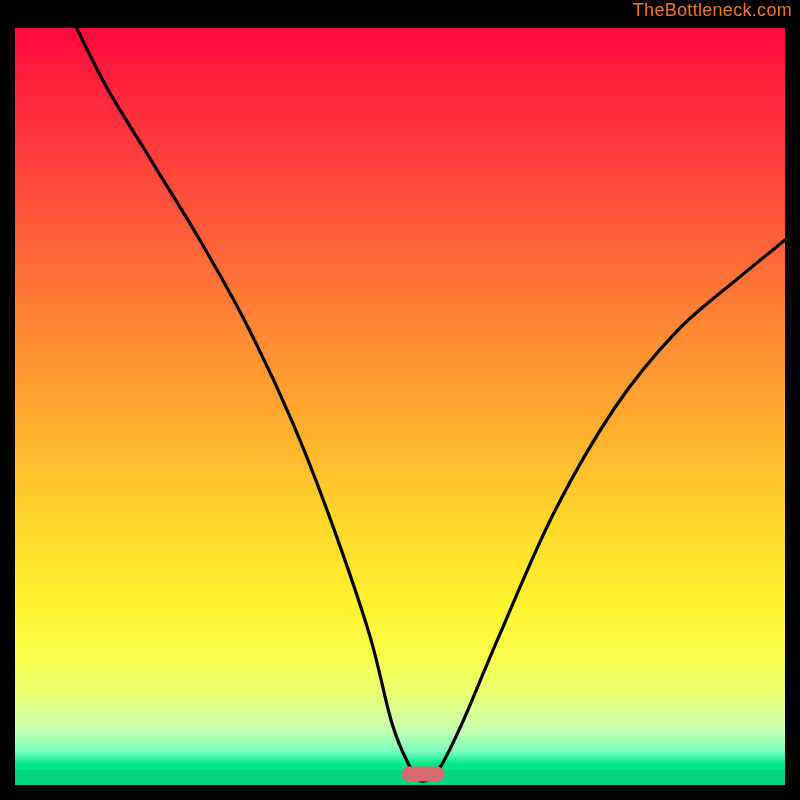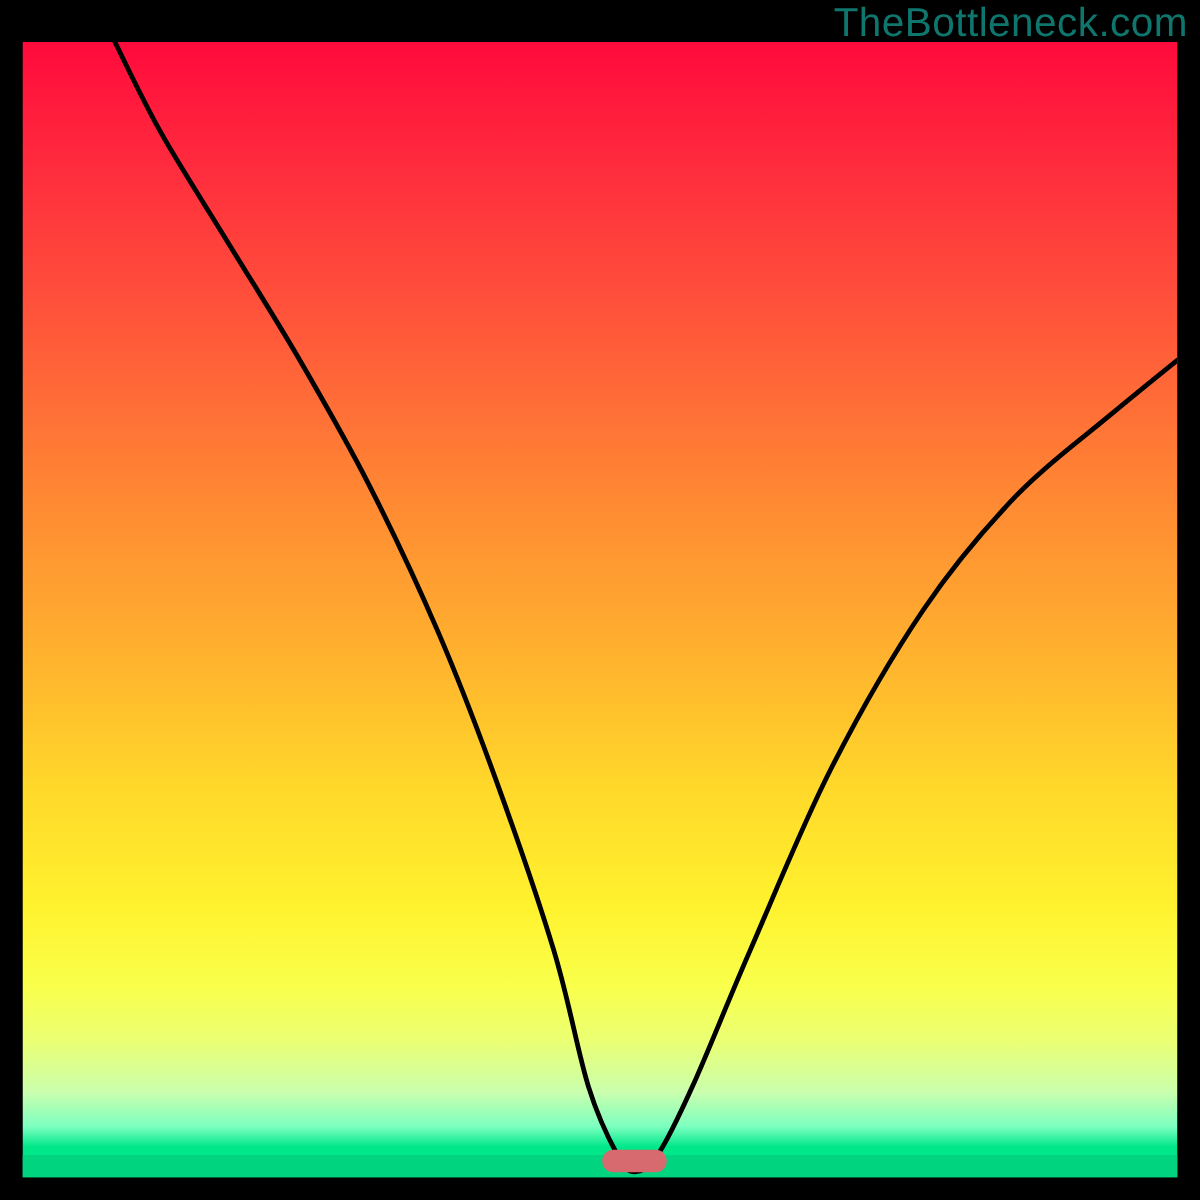--- a/index.html
+++ b/index.html
@@ -14,22 +14,22 @@
   .frame {
     position: relative;
     width: 800px;
     height: 800px;
     background: #000;
   }
   .watermark {
     position: absolute;
     top: 0;
     right: 8px;
-    color: #0f766e;
-    font-size: 27px;
+    color: #f97316;
+    font-size: 18px;
     font-weight: 500;
     letter-spacing: 0.3px;
     z-index: 10;
     user-select: none;
   }
   .plot-area {
     position: absolute;
     left: 15px;
     top: 28px;
     width: 770px;

